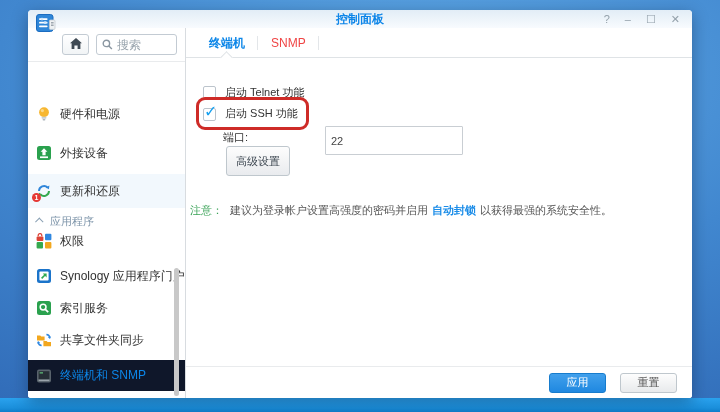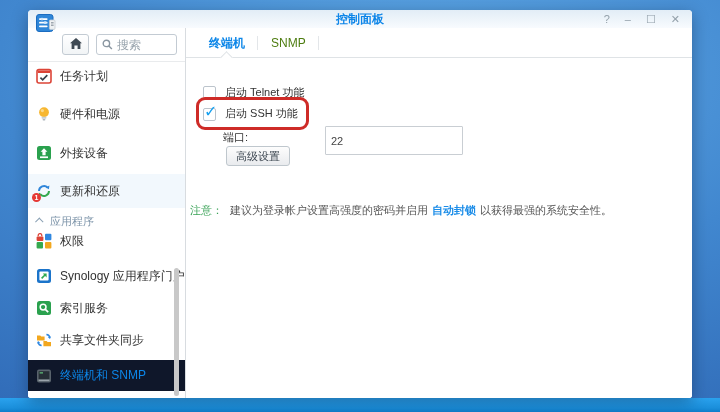--- a/index.html
+++ b/index.html
@@ -48,41 +48,41 @@
     background:#e53935; color:#fff; font-size:7px; line-height:9px; text-align:center; font-weight:bold; }
   .nav-section { position:absolute; left:9px; top:186px; height:14px; display:flex; align-items:center;
     gap:7px; font-size:11px; color:#7d94a9;font-family:Liberation Mono, monospace; }
   .chev { width:6px; height:6px; border-left:1.5px solid #8aa0b4; border-top:1.5px solid #8aa0b4;
     transform:rotate(45deg) translateY(1px); }
   .sb-thumb { position:absolute; right:6px; top:240px; width:5px; height:128px; background:#c8c8c8; border-radius:3px; }
 
   
   .content { flex:1; position:relative; border-radius:0 0 3px 0; background:#fff; }
   .tabbar { height:30px; border-bottom:1px solid #dfe3e6; display:flex; padding-left:10px; }
-  .tab { padding:0 13px; line-height:30px; font-size:12px; color:#4d7c0f; position:relative; cursor:default; }
+  .tab { padding:0 13px; line-height:30px; font-size:12px; color:#ef4444; position:relative; cursor:default; }
   .tab::after { content:""; position:absolute; right:0; top:8px; height:14px; width:1px; background:#e3e6e9; }
   .tab.active { color:#0c86e8; font-weight:bold; }
   .notch { position:absolute; bottom:-5px; left:50%; margin-left:-5px; width:9px; height:9px;
     background:#fff; border-left:1px solid #dfe3e6; border-top:1px solid #dfe3e6; transform:rotate(45deg); }
 
   .pane { position:absolute; left:0; right:0; top:30px; bottom:0; font-size:11px; color:#333; }
   .desc { position:absolute; left:14px; top:9px; }
   .cb-row { position:absolute; display:flex; align-items:center; gap:9px; }
   .cb-row.telnet { left:17px; top:27px; }
   .cb-row.ssh { left:17px; top:48px;align-items:flex-end; }
   .checkbox { width:13px; height:13px; border:1px solid #bcc4cc; border-radius:2px; background:#fff; position:relative; }
   .checkbox.checked::after { content:"✓"; position:absolute; left:0px; top:-7px; font-size:16px;
     font-weight:bold; color:#14a0f0; }
   .red-annotation { position:absolute; left:10px; top:39px; width:113px; height:33px;
     border:3px solid #ce2b27; border-radius:9px; pointer-events:none; }
   .port-label { position:absolute; left:37px; top:72px; }
   .port-input { position:absolute; left:139px; top:68px; width:138px; height:29px; border:1px solid #c9ced3;
     border-radius:1px; font-size:11px; padding:0 5px; color:#444;
     font-family:"Liberation Sans","DejaVu Sans",sans-serif; }
-  .adv-btn { position:absolute; left:40px; top:88px; height:20px; padding:0 9px; font-size:11px; color:#3c4650;
+  .adv-btn { position:absolute; left:40px; top:88px; height:30px; padding:0 9px; font-size:11px; color:#3c4650;
     border:1px solid #bfc7cd; border-radius:3px; background:linear-gradient(#fdfdfd,#e9ebee);
     font-family:"Liberation Sans","DejaVu Sans",sans-serif; }
   .note { position:absolute; left:4px; right:12px; line-height:1.35; }
   .note.n1 { top:119px; }
   .note.n2 { top:145px; }
   .note-prefix { color:#3aa357; margin-right:7px; }
   .note-body { color:#555; }
   .note-link { color:#1a8ce8; font-weight:bold; margin:0 4px; cursor:pointer; text-decoration:none; }
 
   .footer { position:absolute; left:0; right:0; bottom:0; height:32px; border-top:1px solid #e9ebed;
@@ -139,30 +139,20 @@
           <span>
             <svg width="11" height="11" viewBox="0 0 11 11">
                 <circle cx="4.4" cy="4.4" r="3.2" fill="none" stroke="#8a96a1" stroke-width="1.4"></circle>
                 <path d="M6.9 6.9l3 3" stroke="#8a96a1" stroke-width="1.4"></path>
               </svg>
           </span>
           <input placeholder="搜索" style="">
         </div>
       </div>
 
-      <div class="nav-row" style="top:31px">
-        <span class="ic">
-          <svg width="16" height="16" viewBox="0 0 16 16">
-              <rect x="1" y="1.6" width="14" height="13.4" rx="2" fill="#fff" stroke="#dc4437" stroke-width="1.6"></rect>
-              <rect x="1.9" y="2.5" width="12.2" height="2.5" fill="#dc4437"></rect>
-              <path d="M4.4 9.6l2.3 2.2 4.6-4.7" fill="none" stroke="#39424c" stroke-width="1.7"></path>
-            </svg>
-        </span>
-        <span>任务计划</span>
-      </div>
 
       <div class="nav-row" style="top:69px">
         <span class="ic">
           <svg width="16" height="16" viewBox="0 0 16 16">
               <circle cx="8" cy="6.2" r="4.9" fill="#f7b731"></circle>
               <circle cx="6.4" cy="4.6" r="1.6" fill="#fbd98c"></circle>
               <rect x="5.6" y="10.7" width="4.8" height="2" rx="0.8" fill="#c7ced4"></rect>
               <rect x="6.6" y="12.9" width="2.8" height="1.6" rx="0.7" fill="#aeb6bd"></rect>
             </svg>
         </span>
@@ -291,16 +281,20 @@
         <span class="port-label">端口:</span>
         <input class="port-input" value="22" style="">
 
         <button class="adv-btn">高级设置</button>
 
 
         <div class="note n2">
           <span class="note-prefix">注意：</span><span class="note-body">建议为登录帐户设置高强度的密码并启用</span><a class="note-link">自动封锁</a><span class="note-body">以获得最强的系统安全性。</span>
         </div>
 
+        <div class="footer">
+          <button class="btn apply">应用</button>
+          <button class="btn reset">重置</button>
+        </div>
       </div>
     </div>
   </div>
 </div>
 
 </body></html>

